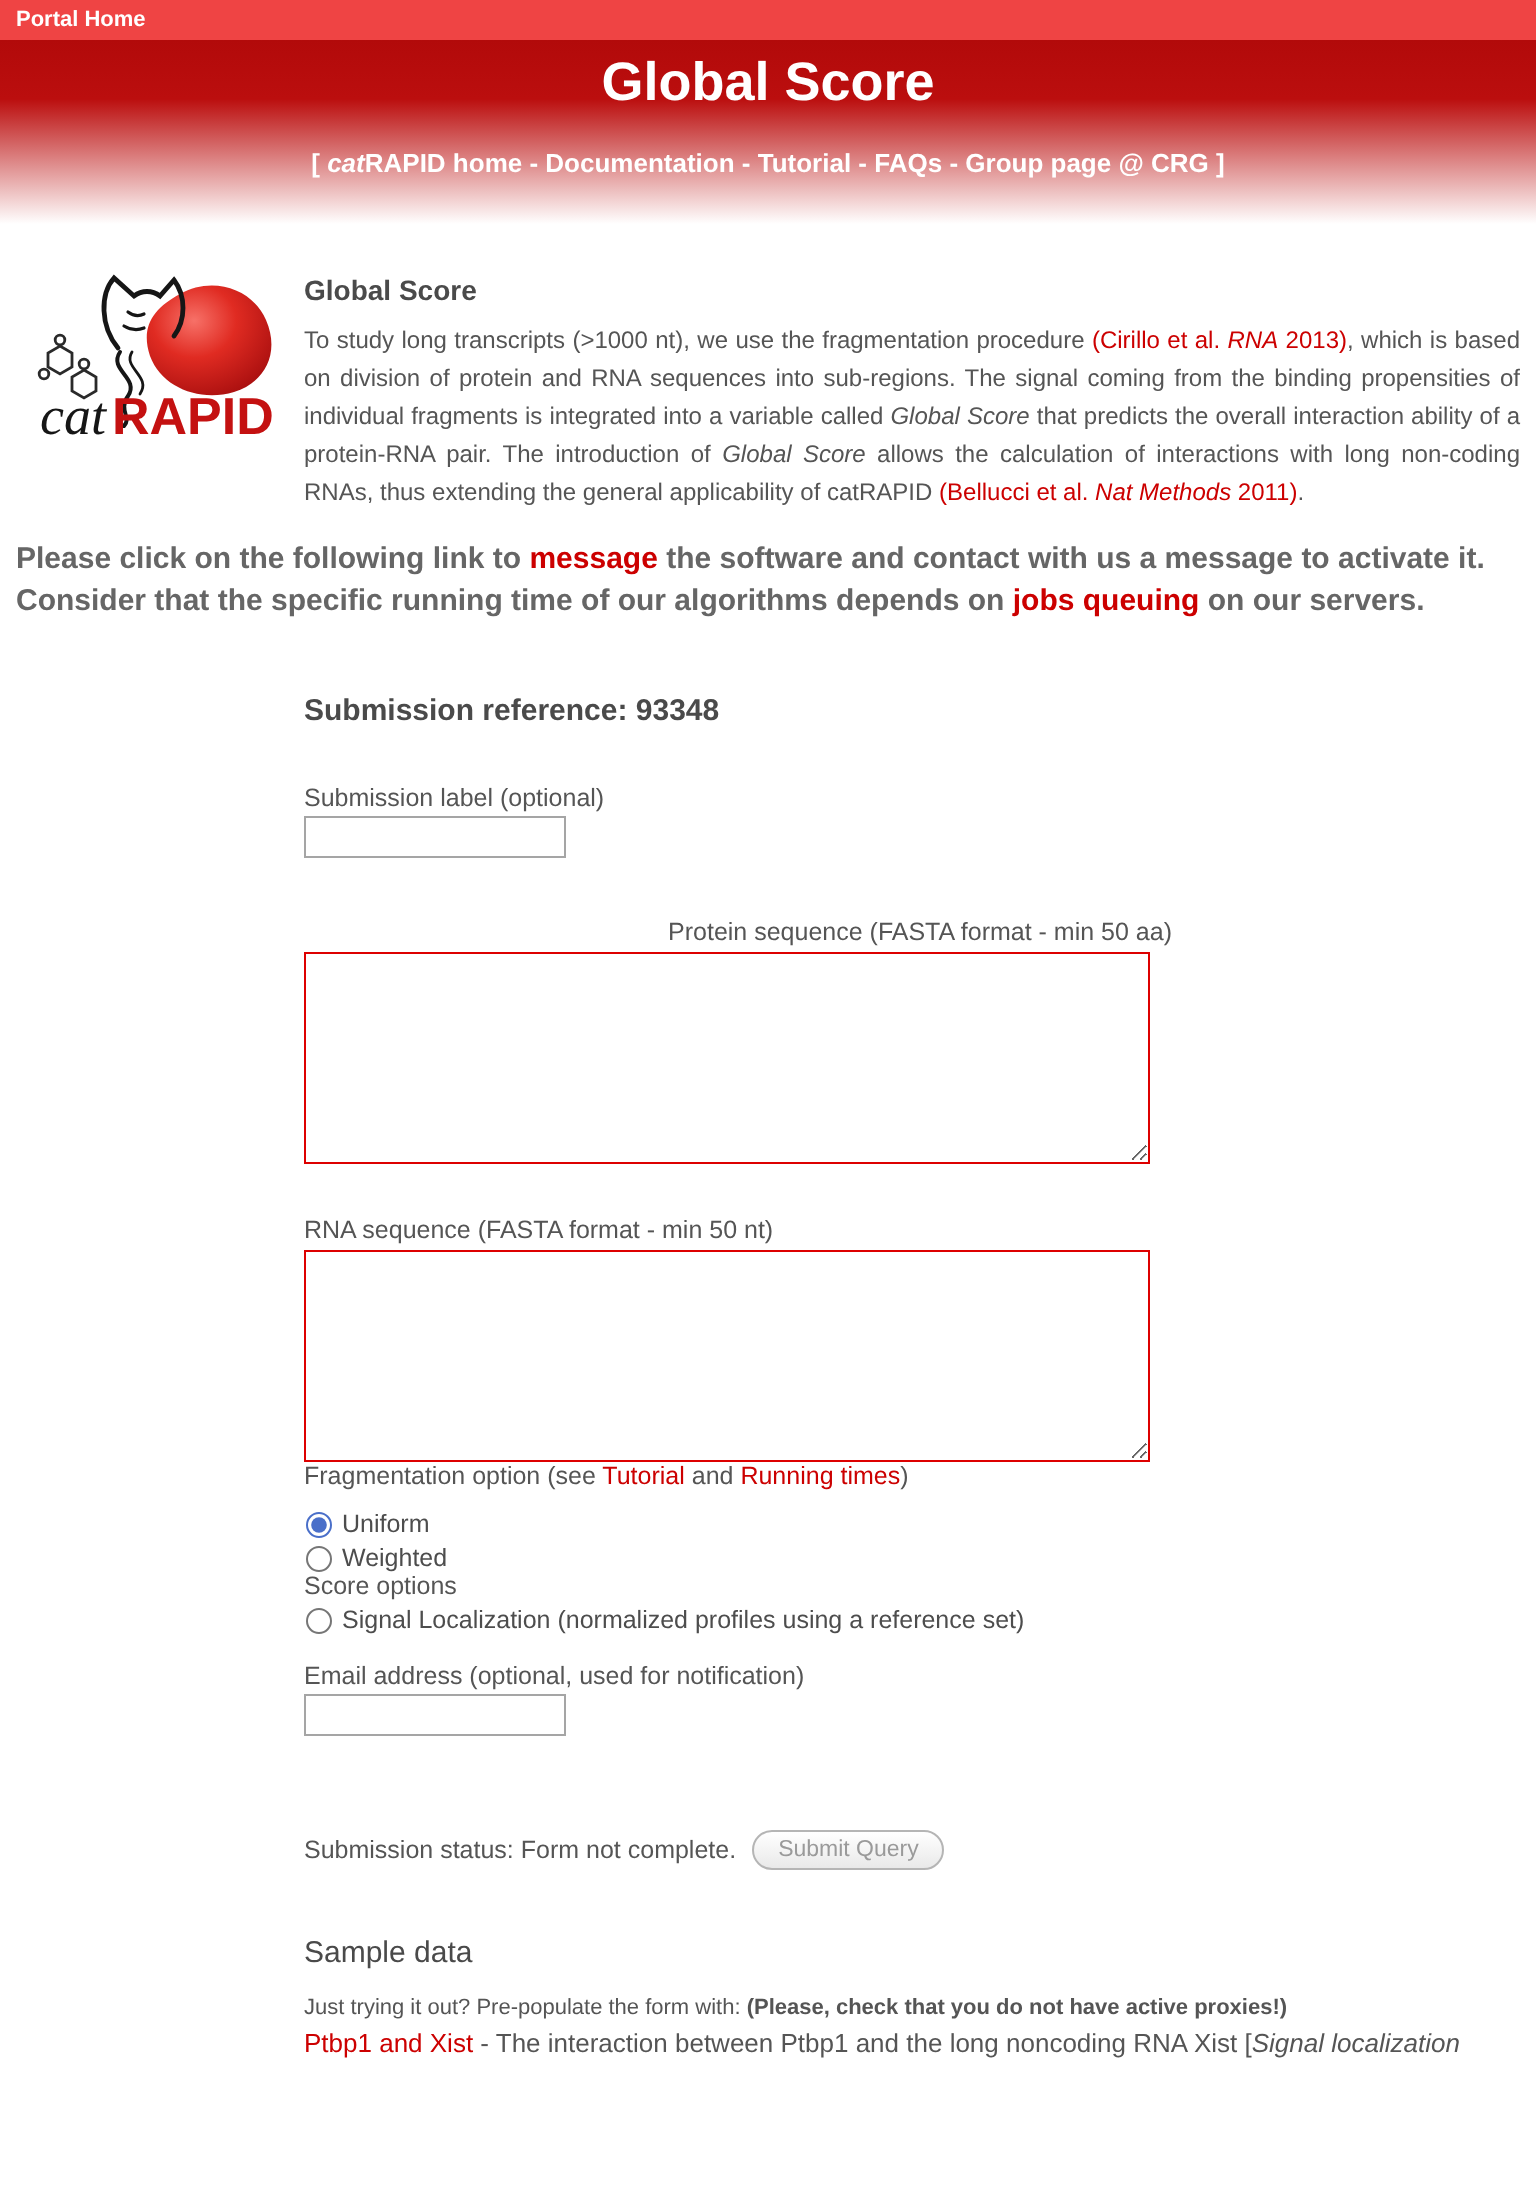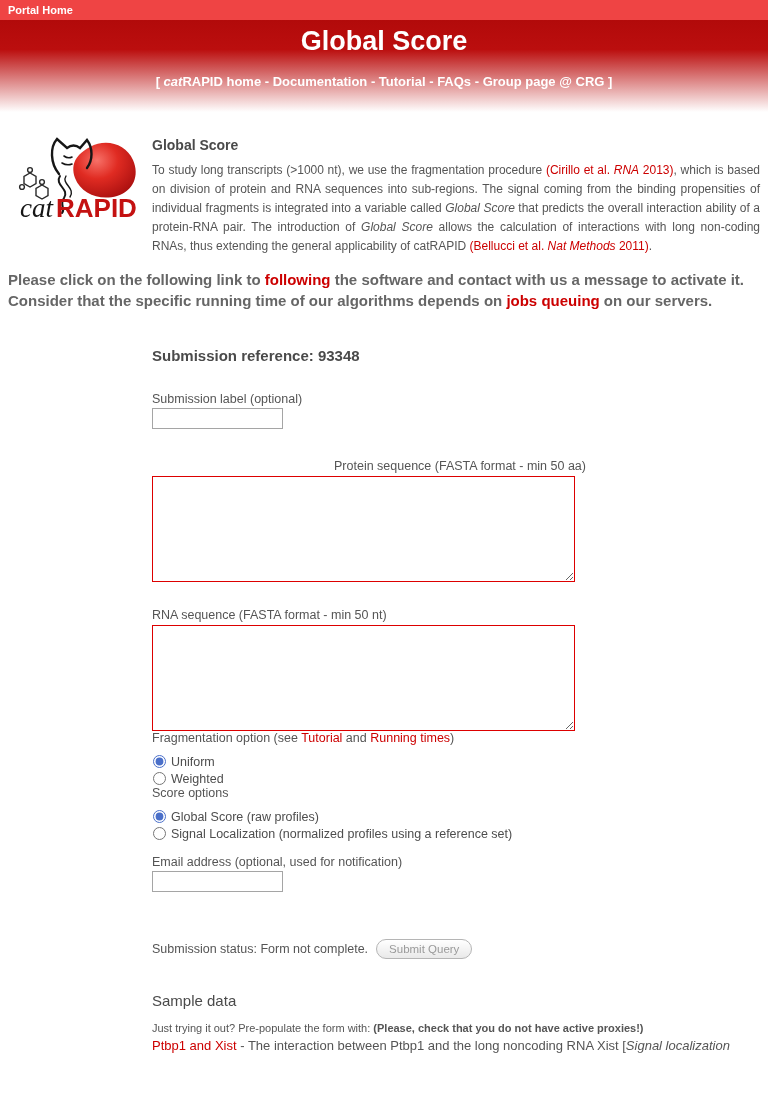--- a/index.html
+++ b/index.html
@@ -28,21 +28,21 @@
 
   .notice{margin:13px 8px 0 8px;font-size:15px;font-weight:bold;color:#666;line-height:21px;}
 
   
   .form-area{margin-left:152px;color:#555;}
   .ref-heading{margin-top:36px;font-size:15px;font-weight:bold;color:#4a4a4a;}
   .field-label{font-size:12.5px;color:#555;}
   .mt28{margin-top:28px;} .mt30{margin-top:30px;text-align:center;} .mt26{margin-top:26px;} .mt24{} .mt22{margin-top:14px;}
   input.text{display:block;margin-top:2px;width:125px;height:17px;border:1px solid #a5a5a5;background:#fff;}
   textarea.seq{display:block;margin-top:3px;width:417px;height:100px;border:1px solid #dd0000;resize:both;background:#fff;}
-  .radio-row{display:flex;align-items:flex-start;margin-top:3px;font-size:12.5px;color:#4d4d4d;}
+  .radio-row{display:flex;align-items:flex-end;margin-top:3px;font-size:12.5px;color:#4d4d4d;}
   .radio-row.first{margin-top:10px;}
   .radio-row input{margin:0 5px 0 1px;accent-color:#4a6fc9;}
   .status-row{margin-top:47px;font-size:12.5px;color:#555;display:flex;align-items:center;}
   .submit-btn{margin-left:8px;font-size:11.5px;color:#9a9a9a;background:linear-gradient(#ffffff,#e9e9e9);border:1px solid #b5b5b5;border-radius:10px;padding:3px 12px;cursor:default;text-align:center;}
 
   
   .samples{margin:33px 8px 0 152px;width:608px;color:#555;}
   .samples-heading{font-size:15px;font-weight:normal;color:#4a4a4a;}
   .samples-intro{margin-top:13px;font-size:11px;color:#555;}
   .sample-item{margin-top:3px;font-size:13px;line-height:17px;color:#555;}
@@ -91,21 +91,21 @@
       <text x="6" y="85" font-family="'Liberation Serif',serif" font-style="italic" font-size="27" fill="#161616">cat</text>
       <text x="42" y="85" font-family="'Liberation Sans',sans-serif" font-weight="bold" font-size="26" fill="#c41111">RAPID</text>
     </svg>
   </div>
   <div class="intro-text">
     <div class="intro-heading">Global Score</div>
     <div class="intro-paragraph"><span>To study long transcripts (&gt;1000 nt), we use the fragmentation procedure </span><span class="seg-link">(Cirillo et al. </span><span class="seg-link seg-i">RNA</span><span class="seg-link"> 2013)</span><span>, which is based on division of protein and RNA sequences into sub-regions. The signal coming from the binding propensities of individual fragments is integrated into a variable called </span><span class="seg-i">Global Score</span><span> that predicts the overall interaction ability of a protein-RNA pair. The introduction of </span><span class="seg-i">Global Score</span><span> allows the calculation of interactions with long non-coding RNAs, thus extending the general applicability of catRAPID </span><span class="seg-link">(Bellucci et al. </span><span class="seg-link seg-i">Nat Methods</span><span class="seg-link"> 2011)</span><span>.</span></div>
   </div>
 </div>
 
-<div class="notice"><span>Please click on the following link to </span><span class="seg-link">following</span><span> the software and contact with us a message to activate it. Consider that the specific running time of our algorithms depends on </span><span class="seg-link">jobs queuing</span><span> on our servers.</span></div>
+<div class="notice"><span>Please click on the following link to </span><span class="seg-link">message</span><span> the software and contact with us a message to activate it. Consider that the specific running time of our algorithms depends on </span><span class="seg-link">jobs queuing</span><span> on our servers.</span></div>
 
 <div class="form-area">
   <div class="ref-heading">Submission reference: 93348</div>
 
   <div class="field-label mt28">Submission label (optional)</div>
   <input class="text" type="text" value="" style="">
 
   <div class="field-label mt30">Protein sequence (FASTA format - min 50 aa)</div>
   <textarea class="seq" style=""></textarea>
 
@@ -116,24 +116,20 @@
   <div class="radio-row first">
     <input type="radio" name="frag" checked="checked" style="">
     <span>Uniform</span>
   </div>
   <div class="radio-row">
     <input type="radio" name="frag" style="">
     <span>Weighted</span>
   </div>
 
   <div class="field-label mt24">Score options</div>
-  <div class="radio-row first">
-    <input type="radio" name="score" checked="checked" style="">
-    <span>Global Score (raw profiles)</span>
-  </div>
   <div class="radio-row">
     <input type="radio" name="score" style="">
     <span>Signal Localization (normalized profiles using a reference set)</span>
   </div>
 
   <div class="field-label mt22">Email address (optional, used for notification)</div>
   <input class="text" type="text" value="" style="">
 
   <div class="status-row">
     <span>Submission status: Form not complete.</span>

